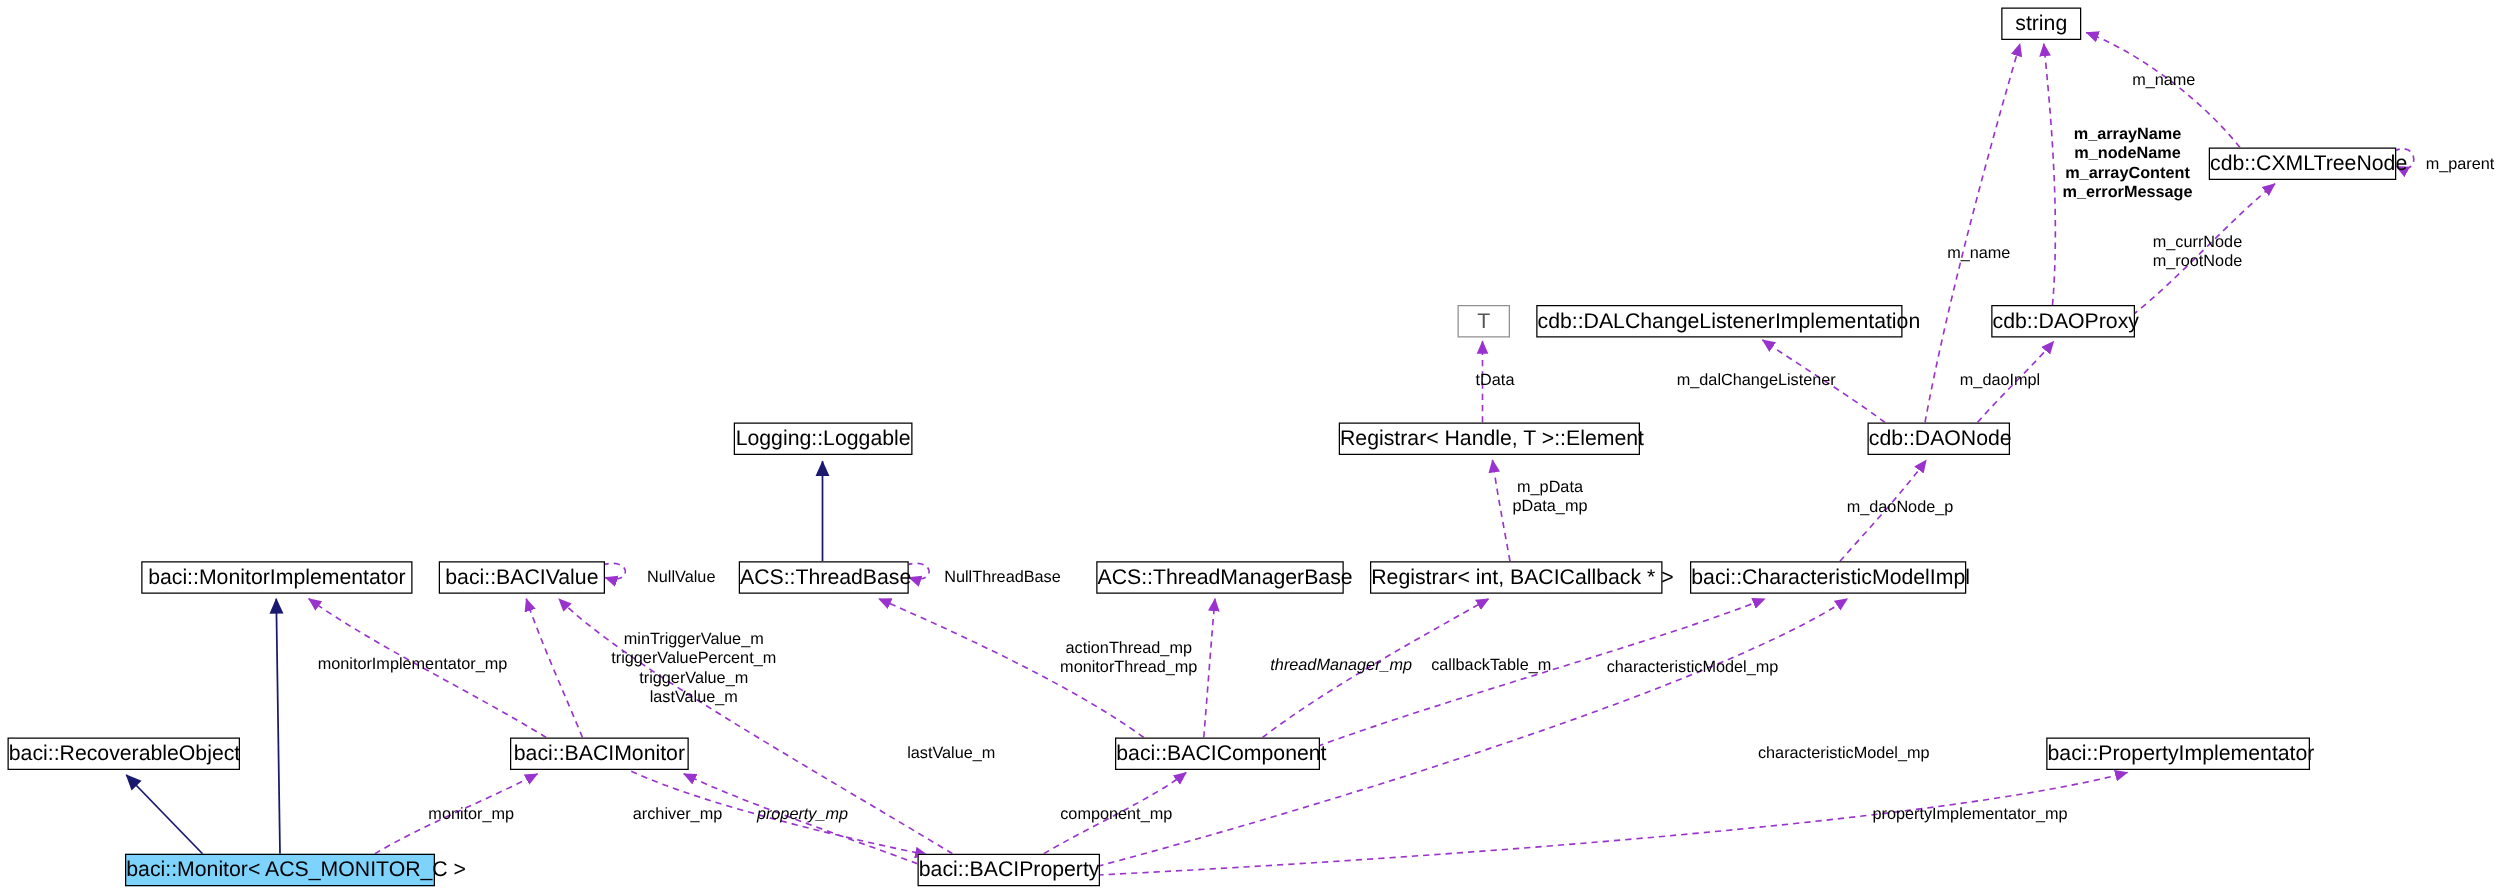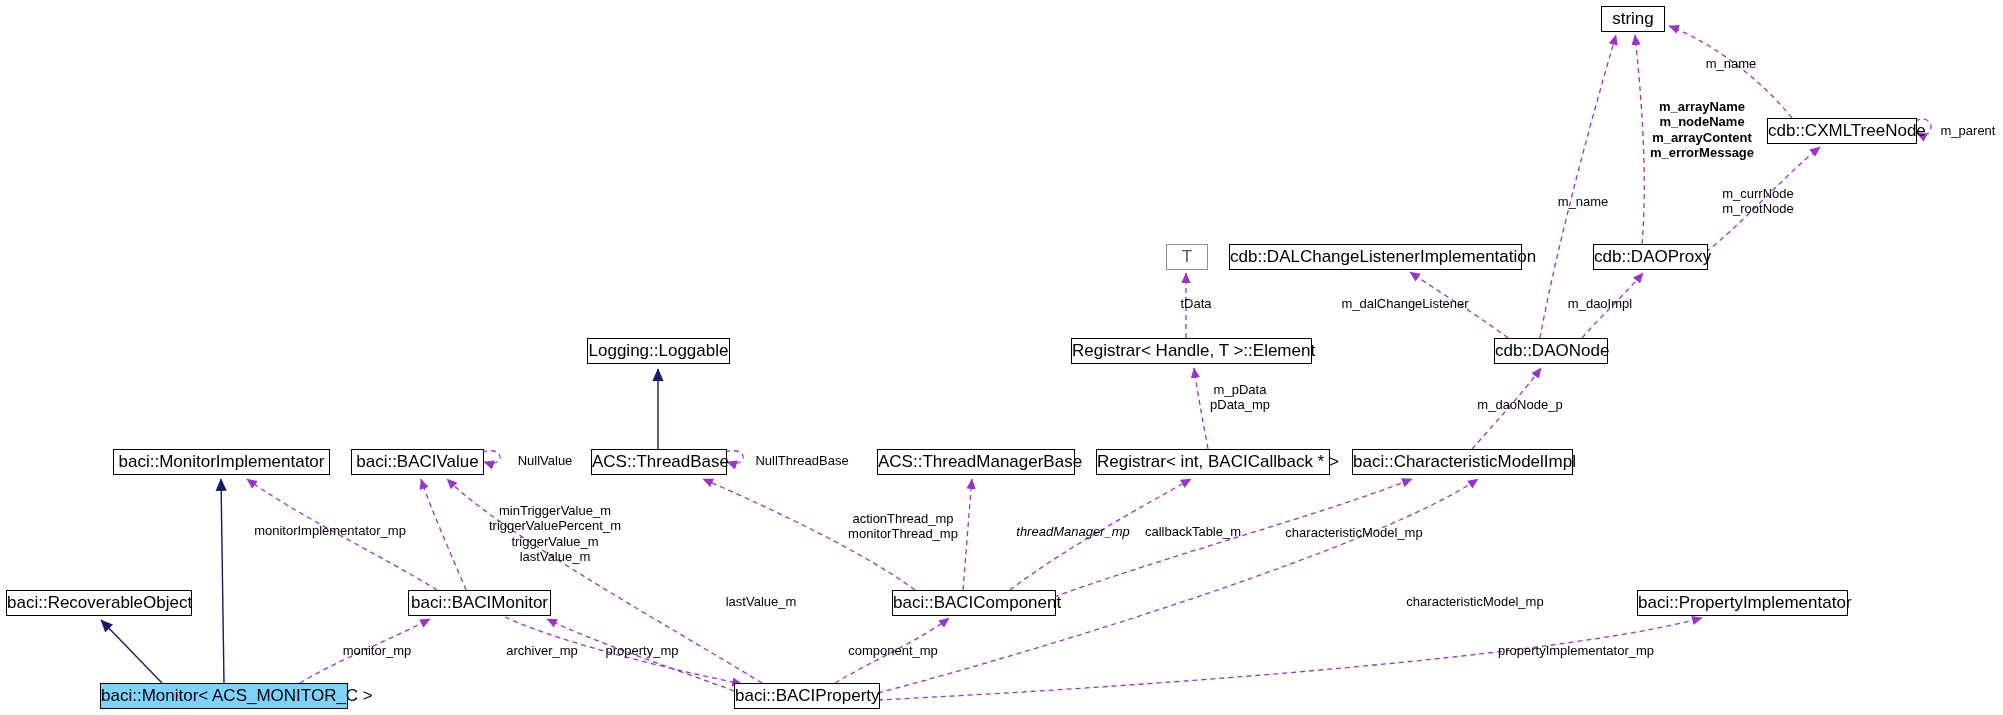--- a/index.html
+++ b/index.html
@@ -150,17 +150,17 @@
   <div class="edge-label" style="left:802px;top:461px;">NullThreadBase</div>
   <div class="edge-label" style="left:903px;top:526px;">actionThread_mp
 monitorThread_mp</div>
   <div class="edge-label" style="left:1073px;top:532px;font-style:italic;">threadManager_mp</div>
   <div class="edge-label" style="left:1193px;top:532px;">callbackTable_m</div>
   <div class="edge-label" style="left:1354px;top:533px;">characteristicModel_mp</div>
   <div class="edge-label" style="left:761px;top:602px;">lastValue_m</div>
   <div class="edge-label" style="left:1475px;top:602px;">characteristicModel_mp</div>
   <div class="edge-label" style="left:365px;top:651px;padding-left:24px;">monitor_mp</div>
   <div class="edge-label" style="left:542px;top:651px;">archiver_mp</div>
-  <div class="edge-label" style="left:642px;top:651px;">property_mp</div>
+  <div class="edge-label" style="left:642px;top:651px;font-style:italic;">property_mp</div>
   <div class="edge-label" style="left:893px;top:651px;">component_mp</div>
   <div class="edge-label" style="left:1576px;top:651px;">propertyImplementator_mp</div>
 
 </div>
 
 </body></html>

